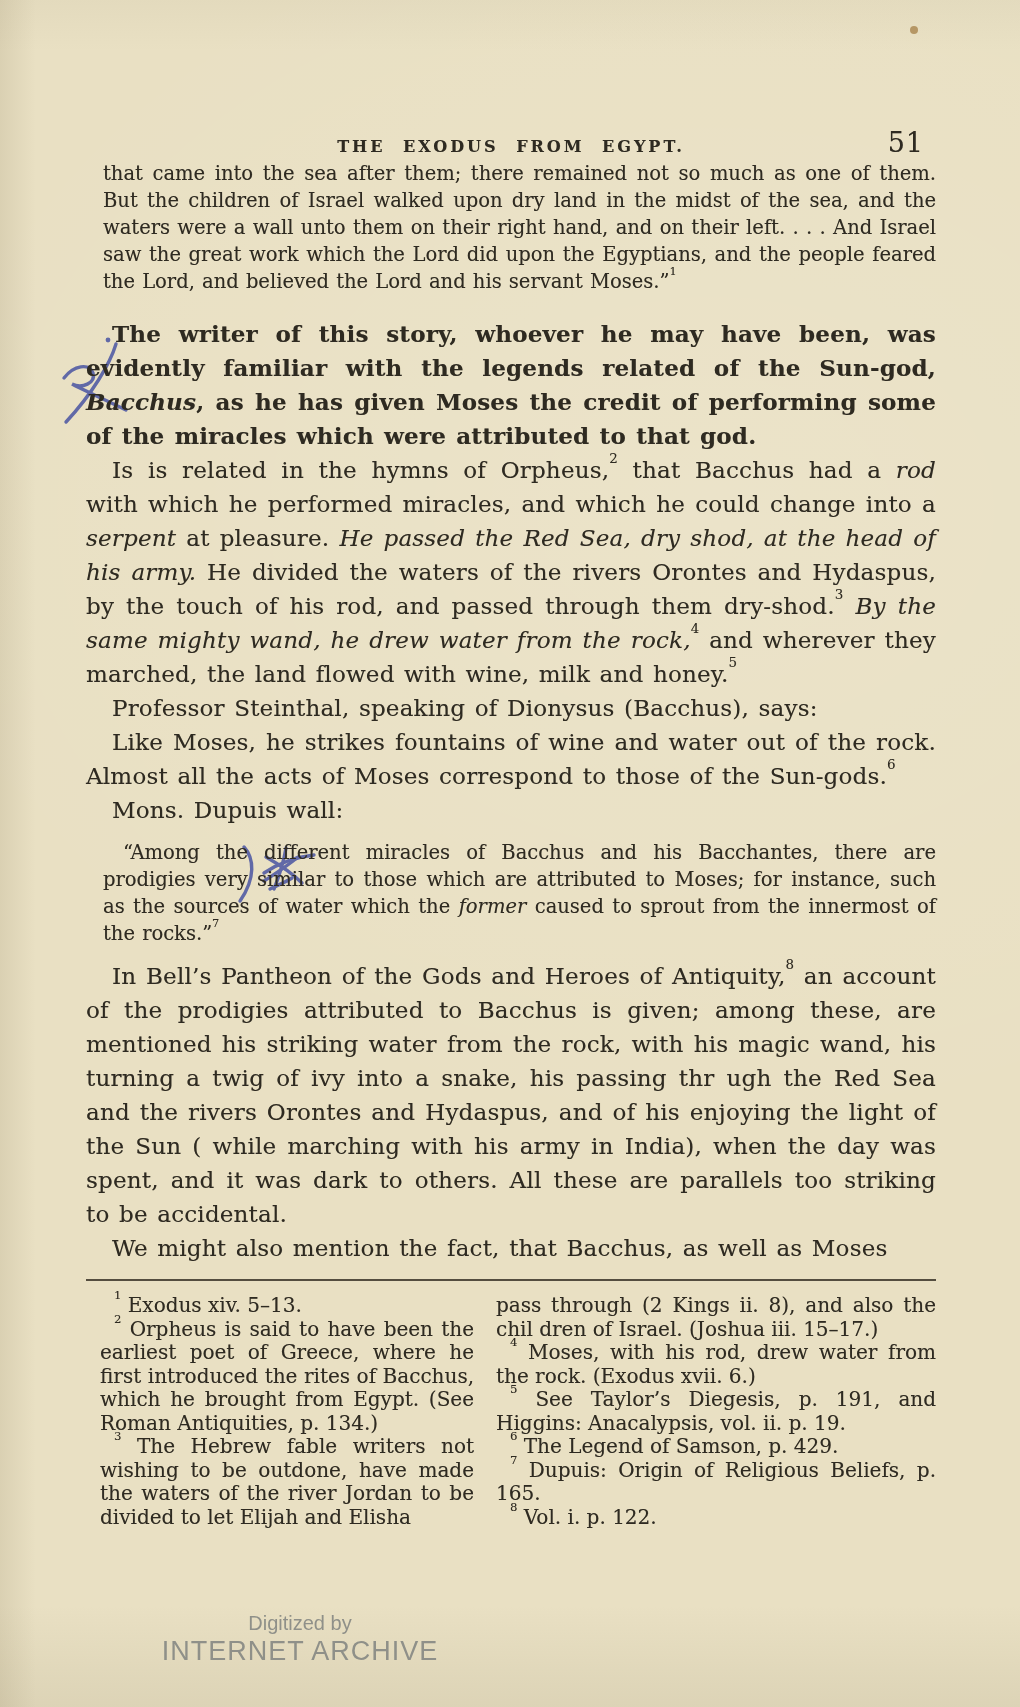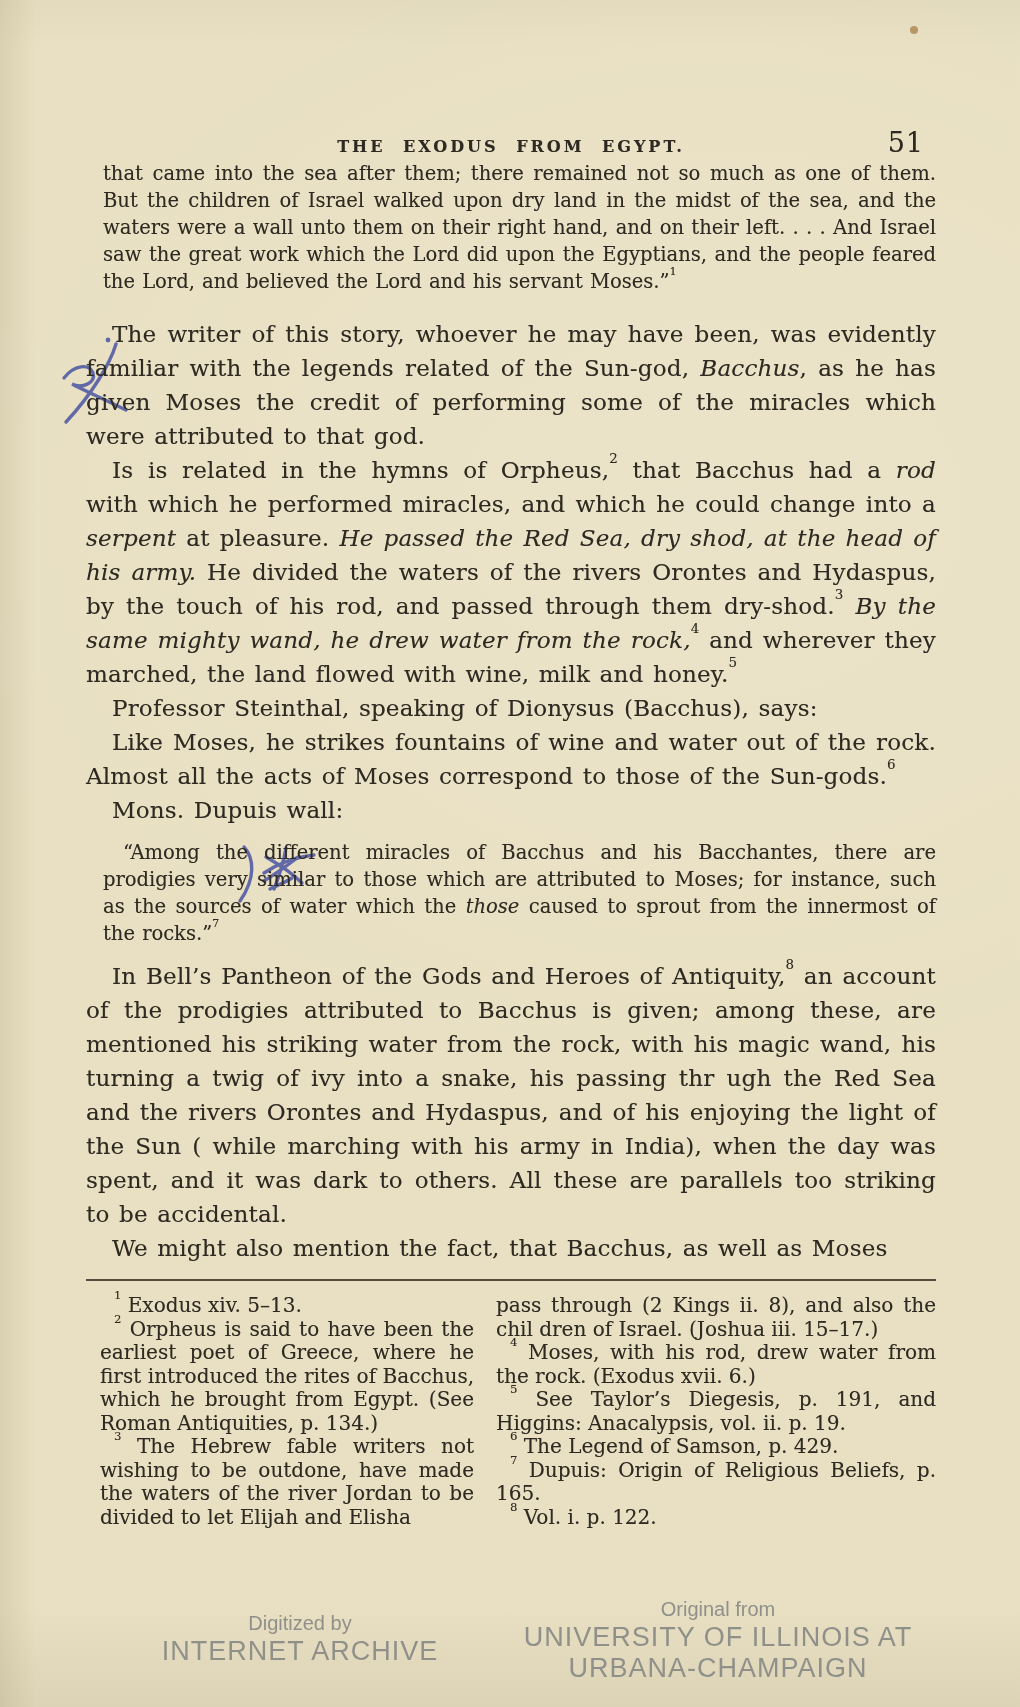--- a/index.html
+++ b/index.html
@@ -16,21 +16,21 @@
       linear-gradient(90deg, rgba(110,95,60,0.12), rgba(0,0,0,0) 3.5%),
       linear-gradient(0deg, rgba(110,100,70,0.10), rgba(0,0,0,0) 6%),
       linear-gradient(180deg, rgba(120,110,80,0.05), rgba(0,0,0,0) 3%);
     color:var(--ink);
   }
   .column{position:absolute;left:86px;top:0;width:850px;text-shadow:0.2px 0.2px 0 rgba(46,42,33,0.35);}
   .page-header{margin-top:134px;text-align:center;font-weight:bold;font-size:16px;line-height:26px;letter-spacing:3px;word-spacing:9px;}
   .page-number{position:absolute;top:128px;right:12px;font-size:27px;line-height:30px;letter-spacing:1px;font-weight:normal;text-align:right;}
   .small-quote{margin-left:17px;font-size:19.5px;line-height:27px;text-align:justify;word-spacing:1px;}
   .para{font-size:23px;line-height:34px;text-align:justify;text-indent:26px;word-spacing:2px;letter-spacing:0.2px;}
-  .para.first{margin-top:22px;}
+  .para.first{margin-top:22px;font-weight:bold;}
   .quote-2{margin:12px 0 12px 17px;font-size:19.5px;line-height:27px;text-align:justify;text-indent:20px;word-spacing:1px;}
   sup{font-size:58%;line-height:0;position:relative;top:-0.45em;}
   i{font-style:italic;}
   .footnote-rule{margin-top:14px;width:100%;border-top:2px solid rgba(42,36,26,0.78);}
   .footnotes{display:flex;gap:22px;margin-top:13px;font-size:20px;line-height:23.5px;}
   .fcol-left{flex:0 0 388px;padding-left:14px;}
   .fcol-right{flex:1;}
   .footnote{text-align:justify;text-indent:14px;}
   .footnote.cont{text-indent:0;}
   .watermark{position:absolute;font-family:"Liberation Sans",sans-serif;color:var(--wm);text-align:center;text-shadow:none;}
@@ -72,21 +72,21 @@
     <div class="page-number">51</div>
 
     <div class="small-quote">that came into the sea after them; there remained not so much as one of them. But the children of Israel walked upon dry land in the midst of the sea, and the waters were a wall unto them on their right hand, and on their left. . . . And Israel saw the great work which the Lord did upon the Egyptians, and the people feared the Lord, and believed the Lord and his servant Moses.”<sup>1</sup></div>
 
     <div class="para first">The writer of this story, whoever he may have been, was evidently familiar with the legends related of the Sun-god, <i>Bacchus</i>, as he has given Moses the credit of performing some of the miracles which were attributed to that god.</div>
     <div class="para">Is is related in the hymns of Orpheus,<sup>2</sup> that Bacchus had a <i>rod</i> with which he performed miracles, and which he could change into a <i>serpent</i> at pleasure. <i>He passed the Red Sea, dry shod, at the head of his army.</i> He divided the waters of the rivers Orontes and Hydaspus, by the touch of his rod, and passed through them dry-shod.<sup>3</sup> <i>By the same mighty wand, he drew water from the rock,</i><sup>4</sup> and wherever they marched, the land flowed with wine, milk and honey.<sup>5</sup></div>
     <div class="para">Professor Steinthal, speaking of Dionysus (Bacchus), says:</div>
     <div class="para">Like Moses, he strikes fountains of wine and water out of the rock. Almost all the acts of Moses correspond to those of the Sun-gods.<sup>6</sup></div>
     <div class="para">Mons. Dupuis wall:</div>
 
-    <div class="quote-2">“Among the different miracles of Bacchus and his Bacchantes, there are prodigies very similar to those which are attributed to Moses; for instance, such as the sources of water which the <i>those</i> caused to sprout from the innermost of the rocks.”<sup>7</sup></div>
+    <div class="quote-2">“Among the different miracles of Bacchus and his Bacchantes, there are prodigies very similar to those which are attributed to Moses; for instance, such as the sources of water which the <i>former</i> caused to sprout from the innermost of the rocks.”<sup>7</sup></div>
 
     <div class="para">In Bell’s Pantheon of the Gods and Heroes of Antiquity,<sup>8</sup> an account of the prodigies attributed to Bacchus is given; among these, are mentioned his striking water from the rock, with his magic wand, his turning a twig of ivy into a snake, his passing thr ugh the Red Sea and the rivers Orontes and Hydaspus, and of his enjoying the light of the Sun ( while marching with his army in India), when the day was spent, and it was dark to others. All these are parallels too striking to be accidental.</div>
     <div class="para">We might also mention the fact, that Bacchus, as well as Moses</div>
 
     <div class="footnote-rule"></div>
 
     <div class="footnotes">
       <div class="fcol-left">
           <div class="footnote"><sup>1</sup> Exodus xiv. 5–13.</div>
           <div class="footnote"><sup>2</sup> Orpheus is said to have been the earliest poet of Greece, where he first introduced the rites of Bacchus, which he brought from Egypt. (See Roman Antiquities, p. 134.)</div>
@@ -101,19 +101,14 @@
           <div class="footnote"><sup>8</sup> Vol. i. p. 122.</div>
         </div>
     </div>
 
   </div>
 
   <div class="watermark wm-left">
       <div class="wm-small">Digitized by</div>
       <div class="wm-large">INTERNET ARCHIVE</div>
     </div>
-  <div class="watermark wm-right">
-      <div class="wm-small">Original from</div>
-      <div class="wm-large">UNIVERSITY OF ILLINOIS AT</div>
-      <div class="wm-large">URBANA-CHAMPAIGN</div>
-    </div>
 
 </div>
 
 </body></html>

